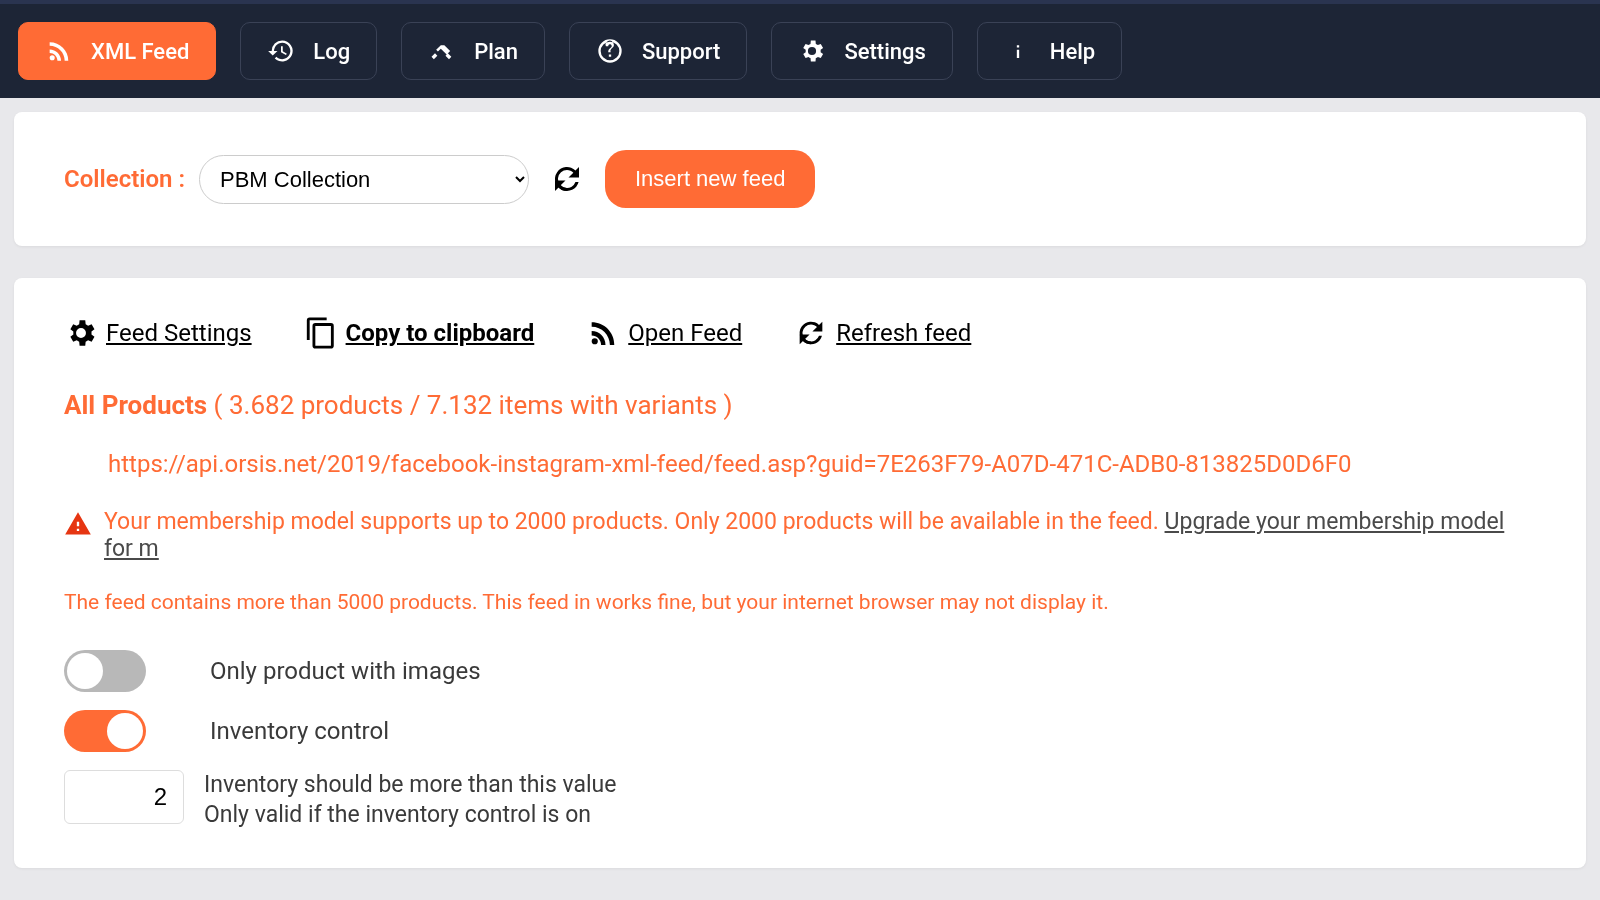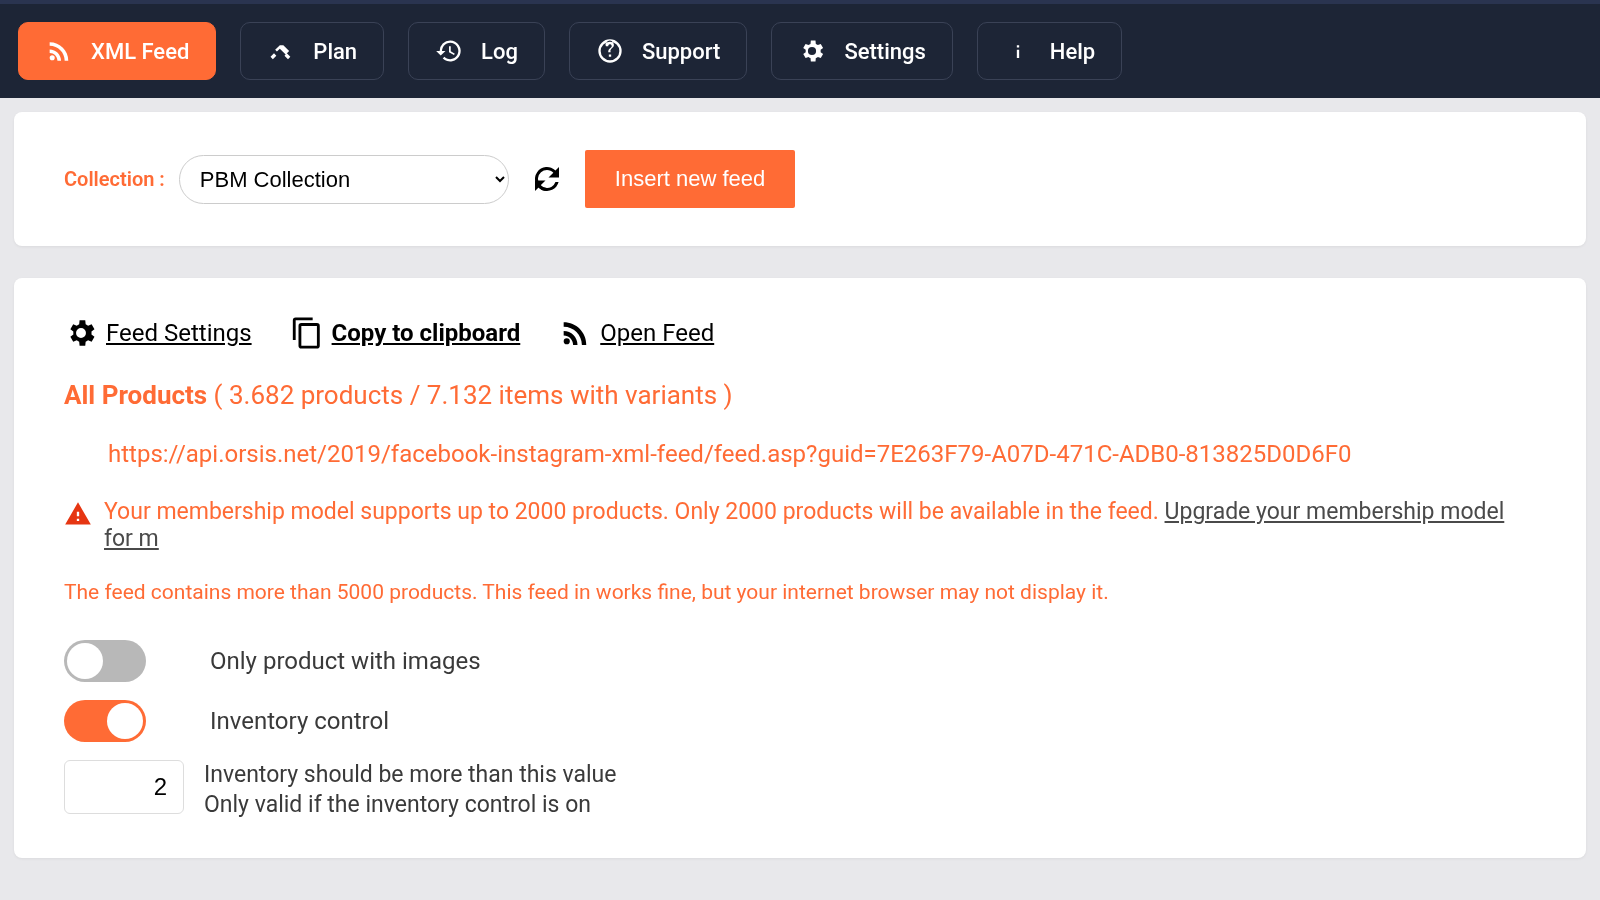--- a/index.html
+++ b/index.html
@@ -39,41 +39,41 @@
   padding: 14px;
 }
 .card {
   background: #fff;
   border-radius: 8px;
   box-shadow: 0 1px 3px rgba(0,0,0,0.06);
   padding: 38px 50px;
   margin-bottom: 32px;
 }
 .coll-row { display: flex; align-items: center; gap: 14px; }
-.coll-label { color: #ff6b35; font-size: 20px; font-weight: 600; }
+.coll-label { color: #ff6b35; font-size: 24px; font-weight: 600; }
 .coll-select {
   font-size: 22px;
   padding: 10px 16px;
   border: 1px solid #ccc;
   border-radius: 26px;
   width: 330px;
   background: #fff;
   cursor: pointer;
 }
 .refresh-icon { width: 36px; height: 36px; fill: #000; cursor: pointer; margin: 0 6px; }
 .insert-btn {
   background: #ff6b35;
   color: #fff;
   border: none;
   padding: 16px 30px;
   font-size: 22px;
-  border-radius: 2px;
-  cursor: pointer;
-}
-.action-row { display: flex; gap: 38px; margin-bottom: 30px; }
+  border-radius: 21px;
+  cursor: pointer;
+}
+.action-row { display: flex; gap: 52px; margin-bottom: 40px; }
 .action-link {
   display: flex;
   align-items: center;
   gap: 8px;
   font-size: 24px;
   color: #000;
   text-decoration: underline;
   cursor: pointer;
 }
 .action-link svg { width: 34px; height: 34px; fill: #000; }
@@ -110,29 +110,29 @@
 
 <div class="topbar">
   <div class="nav-btn active">
     <svg viewBox="0 0 24 24">
         <path d="M6.18 20a2.18 2.18 0 1 1 0-4.36 2.18 2.18 0 0 1 0 4.36zM4 4.44v3.1c7.1 0 12.86 5.76 12.86 12.86h3.1C20 11.5 12.9 4.44 4 4.44zm0 6.2v3.1c3.68 0 6.66 2.98 6.66 6.66h3.1c0-5.4-4.37-9.76-9.76-9.76z"></path>
       </svg>
     <span>XML Feed</span>
   </div>
   <div class="nav-btn">
     <svg viewBox="0 0 24 24">
+        <path d="M13 3a9 9 0 0 0-9 9H1l3.9 3.9L9 12H6a7 7 0 1 1 2.05 4.95l-1.41 1.41A9 9 0 1 0 13 3zm-1 5v5l4.25 2.52.75-1.23-3.5-2.08V8z"></path>
+      </svg>
+    <span>Log</span>
+  </div>
+  <div class="nav-btn">
+    <svg viewBox="0 0 24 24">
         <path d="M11 7l-4 4 1.5 1.5L11 10l5 5 3-3-5-5h-3zM6 14l-3 3 2 2 3-3zM15 16l3 3 2-2-3-3z"></path>
       </svg>
     <span>Plan</span>
-  </div>
-  <div class="nav-btn">
-    <svg viewBox="0 0 24 24">
-        <path d="M13 3a9 9 0 0 0-9 9H1l3.9 3.9L9 12H6a7 7 0 1 1 2.05 4.95l-1.41 1.41A9 9 0 1 0 13 3zm-1 5v5l4.25 2.52.75-1.23-3.5-2.08V8z"></path>
-      </svg>
-    <span>Log</span>
   </div>
   <div class="nav-btn">
     <svg viewBox="0 0 24 24">
         <path d="M12 2a10 10 0 1 0 0 20 10 10 0 0 0 0-20zm0 18a8 8 0 1 1 0-16 8 8 0 0 1 0 16zm1-3h-2v-2h2v2zm1.07-7.75l-.9.92A2.7 2.7 0 0 0 12.5 13h-2v-.5c0-.83.34-1.58.88-2.12l1.24-1.26A1.5 1.5 0 1 0 10.5 8h-2a3.5 3.5 0 1 1 5.57 1.25z"></path>
       </svg>
     <span>Support</span>
   </div>
   <div class="nav-btn">
     <svg viewBox="0 0 24 24">
         <path d="M19.4 13l.03-1-.03-1 2.1-1.64-2-3.46-2.49 1a7.5 7.5 0 0 0-1.73-1L15 3h-4l-.28 2.9a7.5 7.5 0 0 0-1.73 1l-2.5-1-2 3.46L6.6 11l-.03 1 .03 1-2.1 1.64 2 3.46 2.5-1a7.5 7.5 0 0 0 1.72 1L11 21h4l.28-2.9a7.5 7.5 0 0 0 1.73-1l2.5 1 2-3.46zM12 15.5A3.5 3.5 0 1 1 12 8.5a3.5 3.5 0 0 1 0 7z"></path>
@@ -176,20 +176,27 @@
             <path d="M16 1H4a2 2 0 0 0-2 2v14h2V3h12V1zm3 4H8a2 2 0 0 0-2 2v14a2 2 0 0 0 2 2h11a2 2 0 0 0 2-2V7a2 2 0 0 0-2-2zm0 16H8V7h11v14z"></path>
           </svg>
         <span> Copy to clipboard</span>
       </div>
       <div class="action-link">
         <svg viewBox="0 0 24 24">
             <path d="M6.18 20a2.18 2.18 0 1 1 0-4.36 2.18 2.18 0 0 1 0 4.36zM4 4.44v3.1c7.1 0 12.86 5.76 12.86 12.86h3.1C20 11.5 12.9 4.44 4 4.44zm0 6.2v3.1c3.68 0 6.66 2.98 6.66 6.66h3.1c0-5.4-4.37-9.76-9.76-9.76z"></path>
           </svg>
         <span> Open Feed</span>
       </div>
+      <div class="action-link">
+        <svg viewBox="0 0 24 24">
+            <path d="M17.65 6.35A8 8 0 1 0 19.73 14h-2.08A6 6 0 1 1 12 6c1.66 0 3.14.69 4.22 1.78L13 11h7V4l-2.35 2.35z"></path>
+            <path d="M6.35 17.65A8 8 0 0 0 12 20v-2a6 6 0 0 1-4.22-1.78L11 13H4v7z"></path>
+          </svg>
+        <span> Refresh feed</span>
+      </div>
     </div>
 
     <div class="products-line">
       <b>All Products</b><span> ( 3.682 products / 7.132 items with variants )</span>
     </div>
 
     <div class="url-line">https://api.orsis.net/2019/facebook-instagram-xml-feed/feed.asp?guid=7E263F79-A07D-471C-ADB0-813825D0D6F0</div>
 
     <div class="warn-line">
       <svg viewBox="0 0 24 24">

